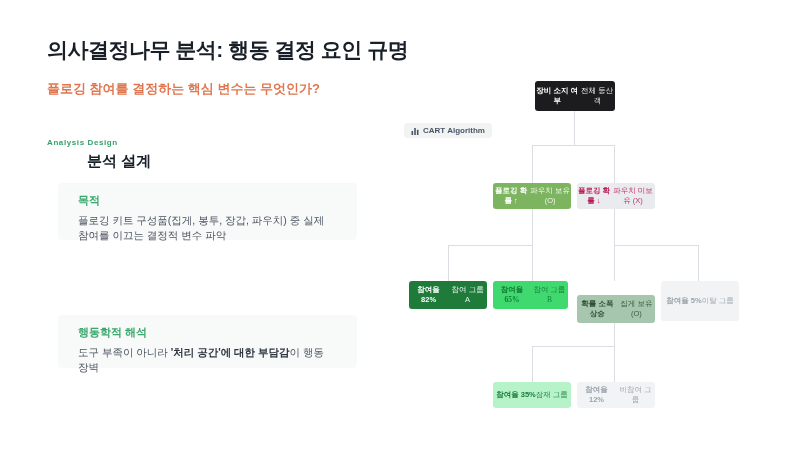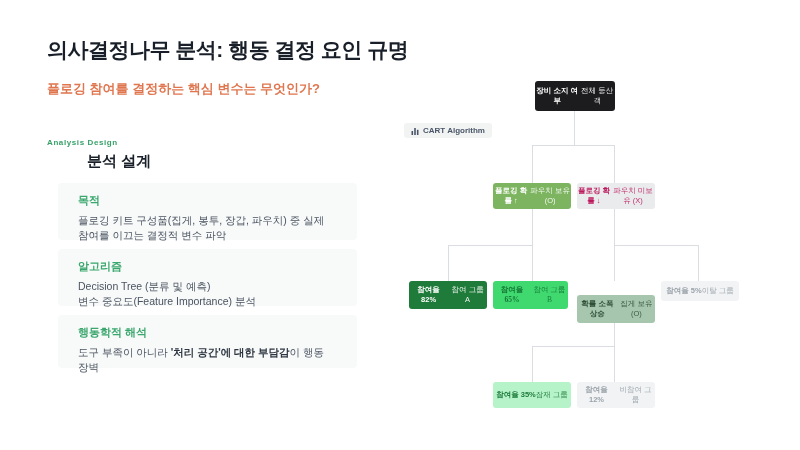--- a/index.html
+++ b/index.html
@@ -57,21 +57,21 @@
   }
   .node .l1 { font-size: 7.5px; font-weight: 700; }
   .node .l2 { font-size: 7.5px; font-weight: 400; opacity: 0.92; }
 
   .node-root   { left: 535px; top: 81px;  width: 80px; height: 30px; background: #1c1c1e; color: #ffffff; }
   .node-l2a    { left: 493px; top: 183px; width: 78px; height: 26px; background: #7cb45f; color: #ffffff; }
   .node-l2b    { left: 577px; top: 183px; width: 78px; height: 26px; background: #e9ebed; color: #be185d; }
   .node-n1     { left: 409px; top: 281px; width: 78px; height: 28px; background: #1e7b39; color: #ffffff; }
   .node-n2     { left: 493px; top: 281px; width: 75px; height: 28px; background: #40d970; color: #157a36; font-family: Liberation Serif, serif; }
   .node-n3     { left: 577px; top: 281px; width: 78px; height: 28px; background: #a6c7ad; color: #2f4f38; margin-top: 14px; }
-  .node-n4     { left: 661px; top: 281px; width: 78px; height: 20px; background: #f1f3f4; color: #9ba3ab; }
+  .node-n4     { left: 661px; top: 281px; width: 78px; height: 40px; background: #f1f3f4; color: #9ba3ab; }
   .node-l4a    { left: 493px; top: 382px; width: 78px; height: 26px; background: #b7f3c9; color: #1e7b3c; }
   .node-l4b    { left: 577px; top: 382px; width: 78px; height: 26px; background: #f1f3f4; color: #9ba3ab; }
 
   .edge { position: absolute; background: #dadde1; }
   .e-root-down { left: 574px; top: 111px; width: 1px; height: 34px; }
   .e-h1        { left: 532px; top: 145px; width: 83px; height: 1px; }
   .e-v-l2a     { left: 532px; top: 145px; width: 1px; height: 38px; }
   .e-v-l2b     { left: 614px; top: 145px; width: 1px; height: 38px; }
   .e-l2a-down  { left: 532px; top: 209px; width: 1px; height: 36px; }
   .e-h2        { left: 448px; top: 245px; width: 85px; height: 1px; }
@@ -94,27 +94,20 @@
   <div class="title">의사결정나무 분석: 행동 결정 요인 규명</div>
   <div class="subtitle">플로깅 참여를 결정하는 핵심 변수는 무엇인가?</div>
   <div class="eyebrow">Analysis Design</div>
   <div class="section-heading">분석 설계</div>
 
   <div class="card card-1">
     <div class="card-label">목적</div>
     <div class="card-body">플로깅 키트 구성품(집게, 봉투, 장갑, 파우치) 중 실제 참여를 이끄는 결정적 변수 파악</div>
   </div>
 
-  <div class="card card-2">
-    <div class="card-label">알고리즘</div>
-    <div class="card-body">
-      <div>Decision Tree (분류 및 예측)</div>
-      <div>변수 중요도(Feature Importance) 분석</div>
-    </div>
-  </div>
 
   <div class="card card-3">
     <div class="card-label">행동학적 해석</div>
     <div class="card-body"><span>도구 부족이 아니라 </span><b>'처리 공간'에 대한 부담감</b><span>이 행동 장벽</span></div>
   </div>
 
   <div class="badge">
     <span>
       <svg width="8" height="8" viewBox="0 0 8 8">
         <rect x="0.5" y="4" width="1.6" height="4" fill="#4a5568"></rect>

